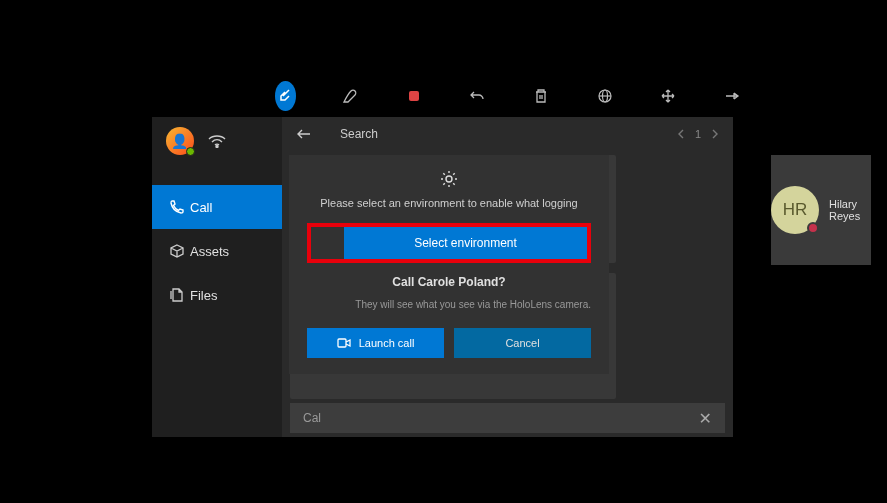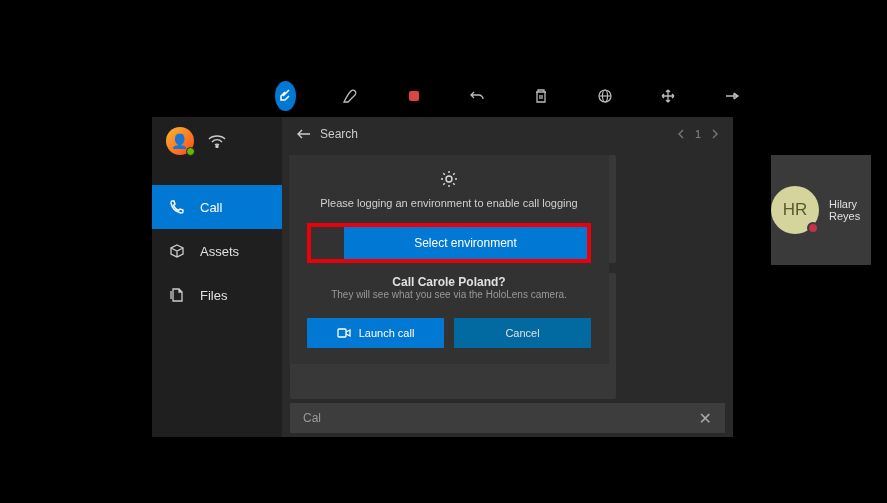--- a/index.html
+++ b/index.html
@@ -16,28 +16,28 @@
     
     
     .sidebar { width: 130px; background: #1f1f1f; display: flex; flex-direction: column; }
     .sidebar-header { height: 48px; display: flex; align-items: center; padding: 0 14px; gap: 14px; }
     .avatar-wrap { position: relative; width: 28px; height: 28px; }
     .avatar { width: 28px; height: 28px; border-radius: 50%; background: linear-gradient(135deg,#f7b733,#fc4a1a); display: flex; align-items: center; justify-content: center; font-size: 14px; }
     .presence-dot { position: absolute; bottom: -1px; right: -1px; width: 9px; height: 9px; border-radius: 50%; background: #6bb700; border: 1.5px solid #1f1f1f; }
     .wifi-icon { color: #ccc; }
     
     .nav { margin-top: 20px; flex: 1; }
-    .nav-item { height: 44px; display: flex; align-items: center; padding: 0 16px; gap: 14px; color: #e0e0e0; font-size: 13px; cursor: pointer; }
+    .nav-item { height: 44px; display: flex; align-items: center; padding: 0 16px; gap: 4px; color: #e0e0e0; font-size: 13px; cursor: pointer; }
     .nav-item.active { background: #0078d4; color: #fff; }
     .nav-icon { width: 18px; height: 18px; display: flex; align-items: center; justify-content: center; }
     .nav-settings { margin-top: auto; margin-bottom: 6px; }
     
     
     .main { flex: 1; background: #2a2a2a; position: relative; }
-    .search-bar { height: 34px; display: flex; align-items: center; padding: 0 14px; gap: 8px; color: #ccc; font-size: 12px; }
+    .search-bar { height: 34px; display: flex; align-items: center; padding: 0 14px; gap: 28px; color: #ccc; font-size: 12px; }
     .page-nav { margin-left: auto; display: flex; align-items: center; gap: 10px; color: #888; font-size: 11px; }
     .list-bg { position: absolute; top: 38px; left: 8px; width: 326px; background: #383838; border-radius: 2px; }
     .list-bg.one { height: 108px; }
     .list-bg.two { top: 156px; height: 126px; }
     
     .search-input-row { position: absolute; bottom: 4px; left: 8px; right: 8px; height: 30px; background: #3d3d3d; display: flex; align-items: center; padding: 0 13px; color: #999; font-size: 12px; }
     .search-close { margin-left: auto; color: #aaa; font-size: 16px; cursor: pointer; }
     
     
     .contact-card { position: absolute; top: 155px; right: 16px; width: 100px; height: 110px; background: #3a3a3a; display: flex; flex-direction: row; align-items: center; justify-content: center; gap: 10px; }
@@ -46,21 +46,21 @@
     .contact-presence { position: absolute; bottom: 0; right: 0; width: 12px; height: 12px; border-radius: 50%; background: #c4314b; border: 2px solid #3a3a3a; }
     .contact-name { color: #e0e0e0; font-size: 11px; }
     
     
     .modal { position: absolute; top: 155px; left: 289px; width: 320px; background: #323232; padding: 14px 18px 16px; z-index: 10; }
     .modal-gear { display: flex; justify-content: center; margin-bottom: 8px; color: #e0e0e0; }
     .modal-text { text-align: center; color: #d0d0d0; font-size: 11px; margin-bottom: 14px; }
     .select-env-wrap { border: 4px solid #e8000b; margin-bottom: 12px; padding-left: 33px; }
     .select-env-btn { width: 100%; height: 32px; background: #0078d4; color: #fff; border: none; font-size: 12px; cursor: pointer; }
     .modal-question { text-align: center; color: #e0e0e0; font-size: 12px; font-weight: 600; }
-    .modal-sub { text-align: center; color: #999; font-size: 10px; margin-bottom: 18px; }
+    .modal-sub { text-align: right; color: #999; font-size: 10px; margin-bottom: 18px; margin-top: 10px; }
     .modal-actions { display: flex; gap: 10px; }
     .modal-btn { flex: 1; height: 30px; border: none; font-size: 11px; cursor: pointer; display: flex; align-items: center; justify-content: center; gap: 8px; }
     .modal-btn.primary { background: #0078d4; color: #fff; }
     .modal-btn.secondary { background: #0369a1; color: #e0e0e0; }
     
     svg { display: block; }
   </style>
 </head>
 <body>
 
@@ -190,21 +190,21 @@
   <div class="contact-name">Hilary Reyes</div>
 </div>
 
 <div class="modal">
   <div class="modal-gear">
     <svg width="20" height="20" viewBox="0 0 20 20" fill="none" stroke="#ddd" stroke-width="1.4">
         <circle cx="10" cy="10" r="3"></circle>
         <path d="M10 2 L10 4 M10 16 L10 18 M2 10 L4 10 M16 10 L18 10 M4.3 4.3 L5.8 5.8 M14.2 14.2 L15.7 15.7 M15.7 4.3 L14.2 5.8 M5.8 14.2 L4.3 15.7"></path>
       </svg>
   </div>
-  <div class="modal-text">Please logging an environment to enable call logging</div>
+  <div class="modal-text">Please select an environment to enable what logging</div>
   <div class="select-env-wrap">
     <button class="select-env-btn">Select environment</button>
   </div>
   <div class="modal-question">Call Carole Poland?</div>
   <div class="modal-sub">They will see what you see via the HoloLens camera.</div>
   <div class="modal-actions">
     <button class="modal-btn primary">
       <span>
         <svg width="14" height="10" viewBox="0 0 14 10" fill="none" stroke="#fff" stroke-width="1.3">
             <rect x="1" y="1" width="8" height="8" rx="1"></rect>

